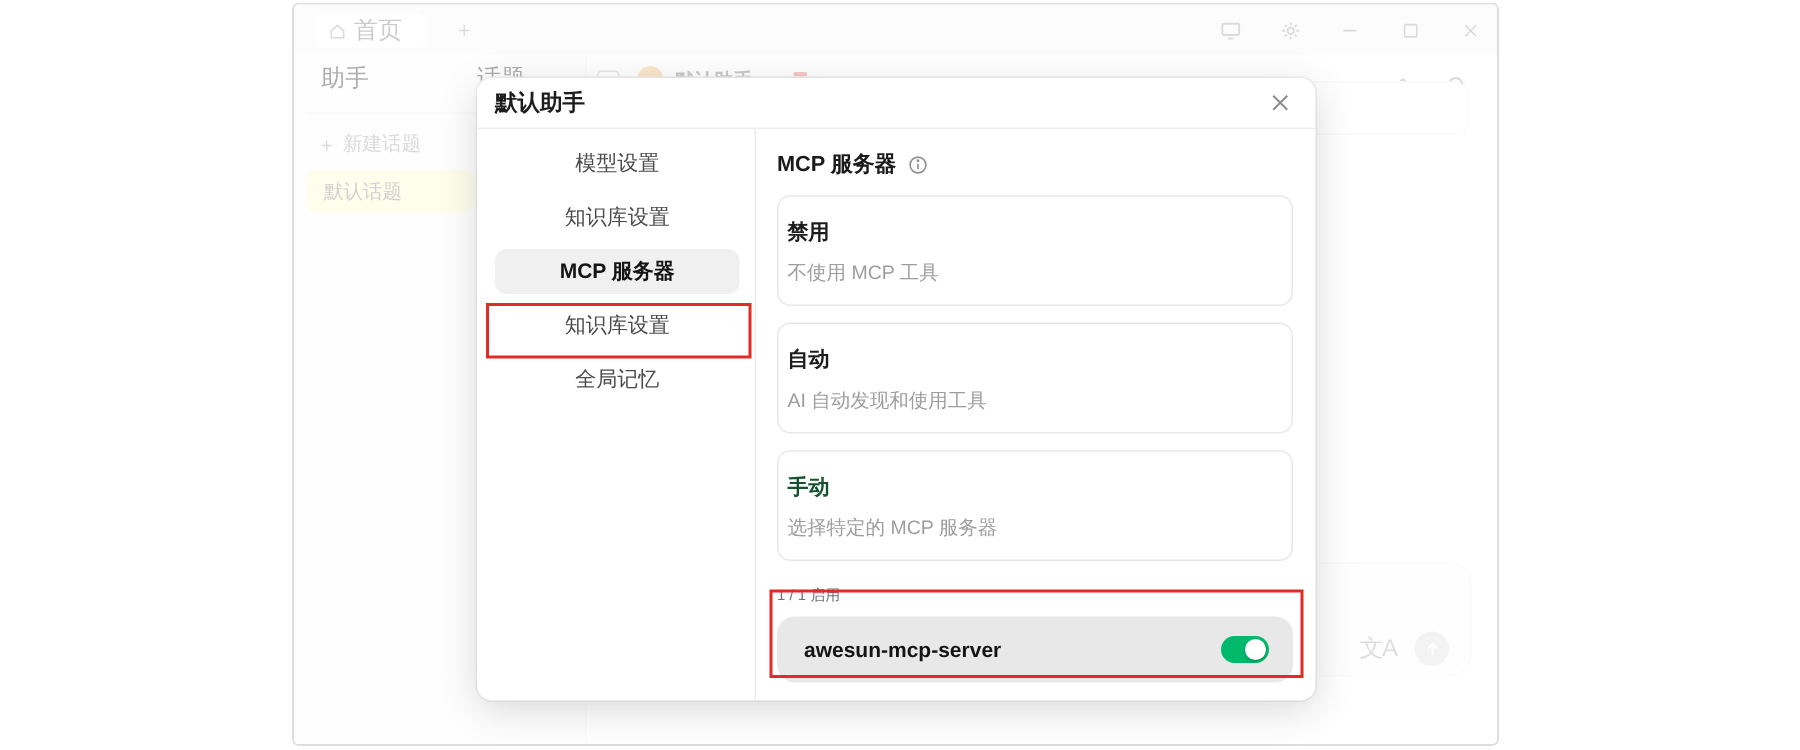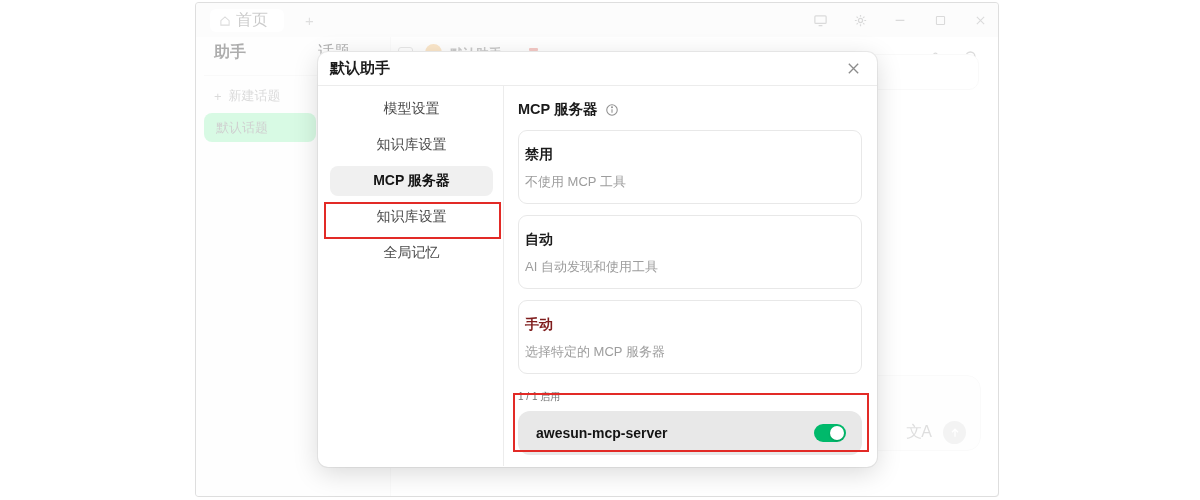--- a/index.html
+++ b/index.html
@@ -16,25 +16,25 @@
   .tab-pill { position:absolute; left:14px; top:6px; width:74px; height:23px; background:#fff;
               border-radius:6px; display:flex; align-items:center; gap:5px; padding:0 9px;
               font-size:16px; color:#5f5f5f; }
   .tab-add { position:absolute; left:102px; top:6px; width:23px; height:23px; display:flex;
              align-items:center; justify-content:center; color:#9a9a9a; font-size:15px; }
   .win-controls { position:absolute; right:10px; top:0; height:34px; display:flex; align-items:center; gap:24px; color:#7d7d7d; }
   .win-controls .wc { width:16px; height:16px; display:flex; align-items:center; justify-content:center; }
 
   
   .sidebar { position:absolute; left:0; top:34px; width:195px; bottom:0; background:#fbfbfc; border-right:1px solid #efefef; }
-  .side-tab-a { position:absolute; left:18px; top:5px;font-weight:bold; }
+  .side-tab-a { position:absolute; left:18px; top:5px; }
   .side-tab-b { position:absolute; left:122px; top:5px; }
   .side-div { position:absolute; left:8px; right:8px; top:38px; height:1px; background:#ececec; }
   .new-topic { position:absolute; left:18px; top:50px; font-size:13px; color:#8b8b8b; display:flex; gap:7px; align-items:center; }
-  .topic-item { position:absolute; left:8px; top:76px; width:112px; height:29px; background:#86efac; border-radius:8px;
+  .topic-item { position:absolute; left:8px; top:76px; width:112px; height:29px; background:#fef9c3; border-radius:8px;
                 display:flex; align-items:center; padding:0 12px; font-size:13px; color:#6d6d6d; }
 
   
   .chat-head-icon { position:absolute; left:202px; top:8px; width:15px; height:13px; border:1.5px solid #b9b9b9; border-radius:3px; }
   .chat-avatar { position:absolute; left:229px; top:6px; width:17px; height:17px; border-radius:50%; background:#f2b45c; }
   .chat-title { position:absolute; left:254px; top:8px; font-size:13px; font-weight:bold; color:#5a5a5a; }
   .chat-red-dash { position:absolute; left:333px; top:11px; width:9px; height:2.5px; background:#e05a4e; border-radius:1px; }
   .top-right-icons { position:absolute; right:18px; top:12px; display:flex; gap:20px; color:#8a8a8a; }
 
   
@@ -69,21 +69,21 @@
   .nav-item { height:30px; margin-bottom:6px; border-radius:8px; display:flex; align-items:center;
               padding:0 12px; font-size:14px; color:#4b4b4b; cursor:pointer;justify-content:center; }
   .nav-item.active { background:#f0f0f0; font-weight:bold; color:#141414; }
 
   .modal-content { flex:1; padding:10px 15px 0 14px; }
   .content-head { display:flex; align-items:center; gap:7px; font-size:14.5px; font-weight:bold; color:#1a1a1a; margin-top:4px; }
   .info-icon { color:#8f8f8f; display:flex; }
   .opt-card { border:1px solid #e8e8e8; border-radius:9px; padding:14px 6px 13px; margin-top:11px; cursor:pointer; }
   .opt-card:first-of-type { margin-top:13px; }
   .opt-title { font-size:14px; font-weight:bold; color:#1c1c1c; line-height:19px; }
-  .opt-card.selected .opt-title { color:#7f1d1d; }
+  .opt-card.selected .opt-title { color:#14532d; }
   .opt-desc { font-size:13px; color:#9d9d9d; margin-top:10px; line-height:16px; }
   .count-label { font-size:10px; color:#717171; margin-top:16px; }
   .server-row { margin-top:7px; height:44px; background:#e8e8e8; border-radius:12px; display:flex;
                 align-items:center; justify-content:space-between; padding:0 16px 0 18px; }
   .server-name { font-size:14px; font-weight:bold; color:#141414; }
   .toggle { position:relative; width:32px; height:18px; border-radius:9px; background:#00b96b; cursor:pointer; }
   .toggle .knob { position:absolute; right:2px; top:2px; width:14px; height:14px; border-radius:50%; background:#fff;
                   box-shadow:0 1px 2px rgba(0,0,0,0.2); }
 
   

